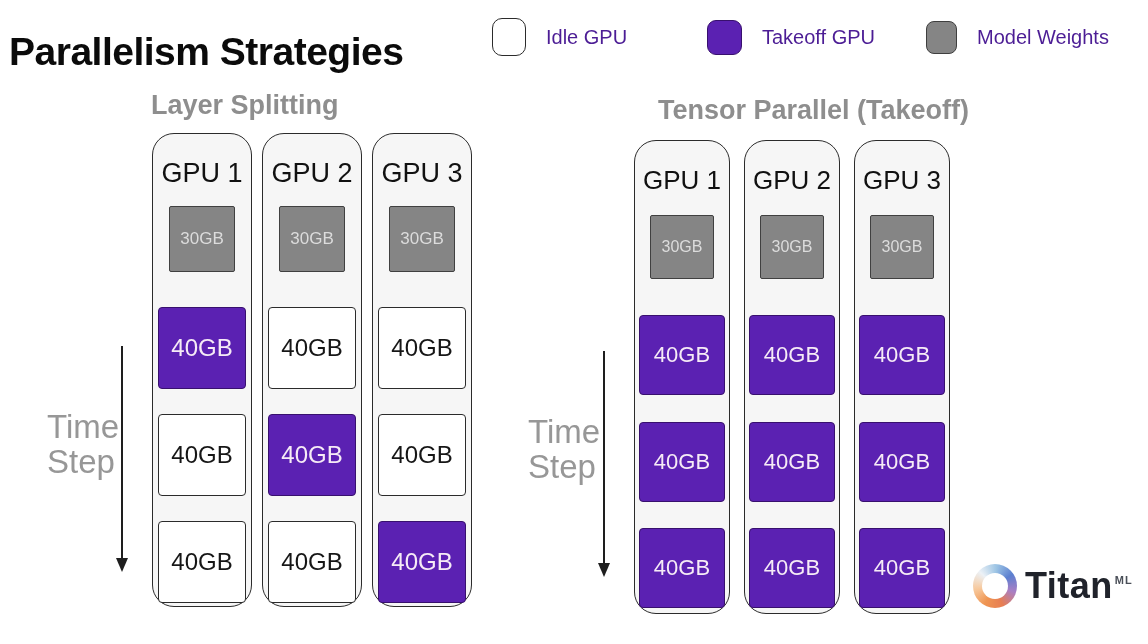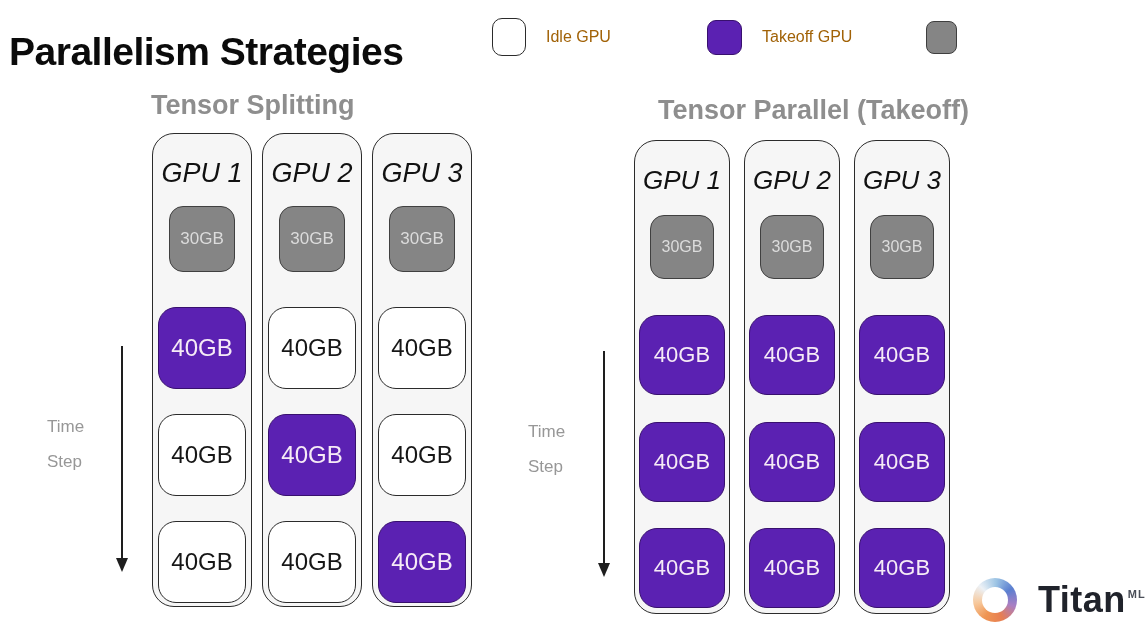--- a/index.html
+++ b/index.html
@@ -25,69 +25,69 @@
   }
   
   .legend-item{position:absolute;top:16px;display:flex;align-items:center;gap:20px;height:42px;}
   .legend-item.l0{left:492px;}
   .legend-item.l1{left:707px;}
   .legend-item.l2{left:926px;}
   .swatch{border:1.6px solid #2b2b2b;background:#fff;}
   .sw-idle{width:34px;height:38px;border-radius:10px;}
   .sw-active{width:35px;height:35px;border-radius:9px;background:var(--active);border-color:#38106e;}
   .sw-weights{width:31px;height:33px;border-radius:8px;background:var(--weights);border-color:#3f3f3f;}
-  .legend-label{font-size:16px;color:#a16207;}
+  .legend-label{font-size:20px;color:#4c1d95;}
   
   .section-title{position:absolute;font-size:27px;font-weight:700;color:#8e8e8e;}
   .st-left{left:151px;top:90px;}
   .st-right{left:646px;top:95px;margin-left:12px;}
   
-  .time-label{position:absolute;font-size:17px;line-height:35px;color:#979797;}
+  .time-label{position:absolute;font-size:33px;line-height:35px;color:#979797;}
   .tl-left{left:47px;top:409px;}
   .tl-right{left:528px;top:414px;}
   .time-arrow{position:absolute;width:1.6px;background:#1e1e1e;}
   .ta-left{left:121px;top:346px;height:214px;}
   .ta-right{left:603px;top:351px;height:214px;}
   .arrow-head{position:absolute;width:0;height:0;border-left:6.5px solid transparent;border-right:6.5px solid transparent;border-top:14px solid #1e1e1e;}
   .ah-left{left:116px;top:558px;}
   .ah-right{left:598px;top:563px;}
   
   .pod{
     position:absolute;
     background:#f6f6f6;
     border:1.6px solid #2b2b2b;
     border-radius:22px;
   }
   .pod.left{top:133px;width:100px;height:474px;}
   .pod.right{top:140px;width:96px;height:474px;}
   .p0{left:152px;} .p1{left:262px;} .p2{left:372px;}
   .p3{left:634px;} .p4{left:744px;} .p5{left:854px;}
-  .gpu-label{position:absolute;top:24px;width:100%;text-align:center;font-size:27px;color:#111;font-style:italic;}
+  .gpu-label{position:absolute;top:24px;width:100%;text-align:center;font-size:27px;color:#111;}
   .pod.right .gpu-label{font-size:26px;}
   .wbox{
     position:absolute;left:50%;transform:translateX(-50%);
-    top:72px;width:66px;height:66px;border-radius:14px;
+    top:72px;width:66px;height:66px;border-radius:2px;
     background:var(--weights);border:1.6px solid #404040;
     display:flex;align-items:center;justify-content:center;
     color:#dcdcdc;font-size:17px;
   }
   .pod.right .wbox{top:74px;width:64px;height:64px;font-size:16px;}
   .slot{
     position:absolute;left:50%;transform:translateX(-50%);
-    width:88px;height:82px;border-radius:18px;
+    width:88px;height:82px;border-radius:4px;
     display:flex;align-items:center;justify-content:center;
     font-size:24px;
   }
   .pod.right .slot{width:86px;height:80px;font-size:22px;}
   .pod.left .s1{top:173px;} .pod.left .s2{top:280px;} .pod.left .s3{top:387px;}
   .pod.right .s1{top:174px;} .pod.right .s2{top:281px;} .pod.right .s3{top:387px;}
   .state-idle{background:var(--idle);border:1.6px solid #2b2b2b;color:#161616;}
   .state-active{background:var(--active);border:1.6px solid #38106e;color:#f6ebf6;}
   
-  .logo{position:absolute;left:973px;top:578px;display:flex;align-items:center;gap:21px;}
+  .logo{position:absolute;left:973px;top:564px;display:flex;align-items:center;gap:8px;}
   .logo-ring{
     position:relative;width:44px;height:44px;border-radius:50%;
     background:conic-gradient(from 210deg,#ef9552,#f7c99d,#ecf1f6,#9cc4e4,#5b7fd0,#a97fc4,#e77e52,#ef9552);
   }
   .logo-ring::after{
     content:"";position:absolute;left:9px;top:9px;width:26px;height:26px;border-radius:50%;background:#ffffff;
   }
   .logo-word{font-size:36px;font-weight:700;color:#20232b;letter-spacing:0.5px;}
   .logo-sup{font-size:11px;font-weight:700;color:#4a4f58;letter-spacing:1px;position:relative;top:-14px;left:2px;}
 </style>
@@ -99,23 +99,24 @@
 <div class="legend-item l0">
   <span class="swatch sw-idle"></span>
   <span class="legend-label">Idle GPU</span>
 </div>
 <div class="legend-item l1">
   <span class="swatch sw-active"></span>
   <span class="legend-label">Takeoff GPU</span>
 </div>
 <div class="legend-item l2">
   <span class="swatch sw-weights"></span>
+  <span class="legend-label">Model Weights</span>
 </div>
 
-<div class="section-title st-left">Tensor Splitting</div>
+<div class="section-title st-left">Layer Splitting</div>
 <div class="section-title st-right">Tensor Parallel (Takeoff)</div>
 
 <div class="time-label tl-left">
   <div>Time</div>
   <div>Step</div>
 </div>
 <div class="time-arrow ta-left"></div>
 <div class="arrow-head ah-left"></div>
 
 <div class="time-label tl-right">

